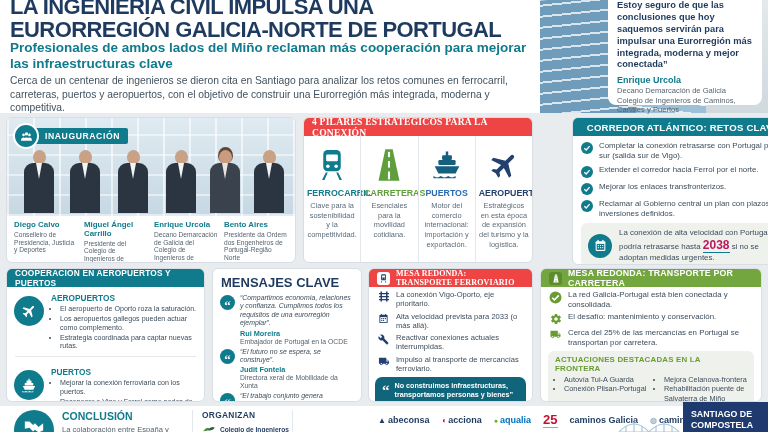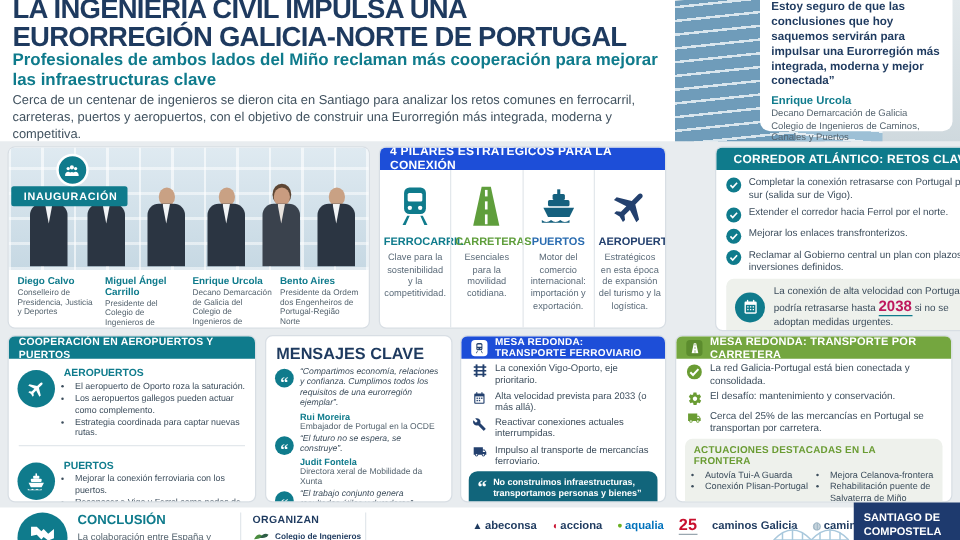--- a/index.html
+++ b/index.html
@@ -27,34 +27,34 @@
           transform:skewY(7deg);}
   .quote-card{position:absolute;left:608px;top:-8px;width:154px;height:113px;background:#fff;
               border-radius:8px;padding:8px 9px 0 9px;box-sizing:border-box;}
   .quote-card .qtext{font-size:9.3px;font-weight:bold;color:#1e3a5f;line-height:1.28;}
   .quote-card .qauthor{margin-top:4px;font-size:9px;font-weight:bold;color:#0f7b8c;}
   .quote-card .qrole{font-size:7.6px;color:#55646f;line-height:1.25;margin-top:1px;}
 
   
   .hdr{height:18px;display:flex;align-items:center;font-weight:bold;color:#fff;
        font-size:9.6px;letter-spacing:.2px;padding:0 8px;box-sizing:border-box;}
-  .hdr-navy{background:#1d4ed8;}
+  .hdr-navy{background:#ef4444;font-family:Liberation Serif, serif;}
   .hdr-teal{background:#0f7b8c;justify-content:center;}
   .hdr-green{background:#74a63f;}
   .hdr .hicon{width:13px;height:13px;border-radius:3px;background:#fff;margin-right:6px;
               display:flex;align-items:center;justify-content:center;flex:0 0 auto;}
   .hdr-green .hicon{background:#5c8c2e;}
 
   
   .photo{position:relative;width:100%;height:98px;
          background:
            repeating-linear-gradient(90deg,rgba(255,255,255,.6) 0 2px,transparent 2px 26px),
            repeating-linear-gradient(0deg,rgba(255,255,255,.5) 0 2px,transparent 2px 20px),
            linear-gradient(#dfeaf1,#c6d8e3);}
-  .tag{position:absolute;left:6px;top:5px;display:flex;align-items:center;z-index:3;flex-direction:column;}
+  .tag{position:absolute;left:6px;top:5px;display:flex;align-items:center;z-index:3;}
   .tag .tcirc{width:22px;height:22px;border-radius:50%;background:#0f7b8c;border:2px solid #fff;
               display:flex;align-items:center;justify-content:center;z-index:2;}
   .tag .tlabel{margin-left:-4px;background:#0f7b8c;color:#fff;font-weight:bold;font-size:8.6px;
                letter-spacing:.6px;padding:3px 8px 3px 10px;border-radius:2px;}
   .person{position:absolute;bottom:0;width:36px;height:66px;}
   .person .head{width:13px;height:15px;border-radius:50%;background:#c9a184;margin:0 auto;}
   .person .body{width:30px;height:50px;margin:-2px auto 0;background:#2b3542;border-radius:9px 9px 0 0;position:relative;}
   .person .body::after{content:"";position:absolute;left:12px;top:0;width:6px;height:16px;background:#f2f4f6;
                        clip-path:polygon(0 0,100% 0,50% 100%);}
   .person.woman .head{background:#c99c80;box-shadow:0 -2px 0 1px #5d4634;}

